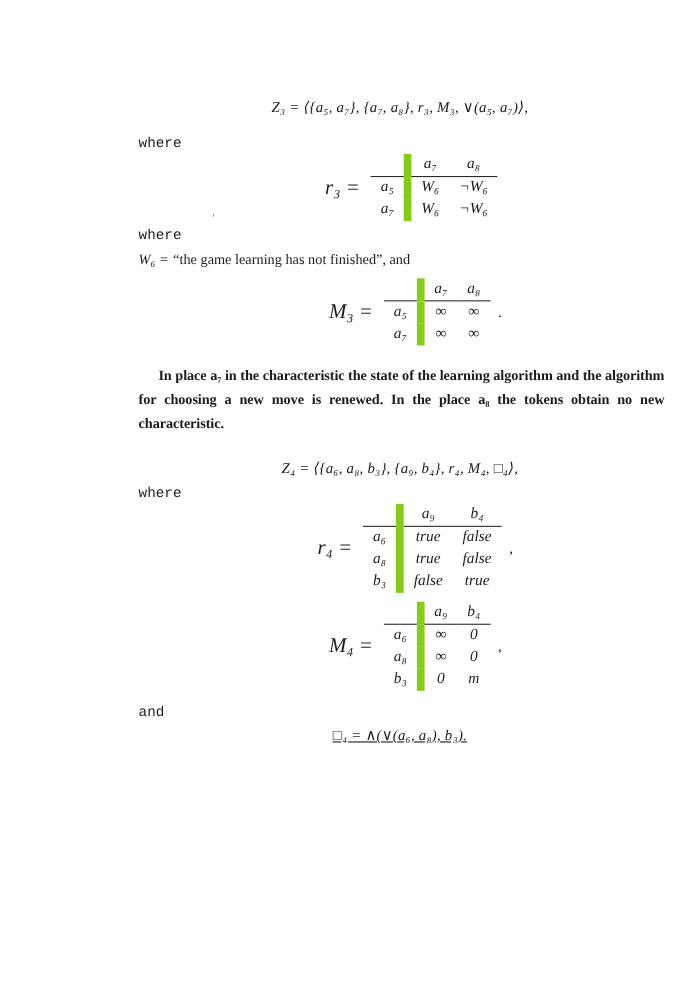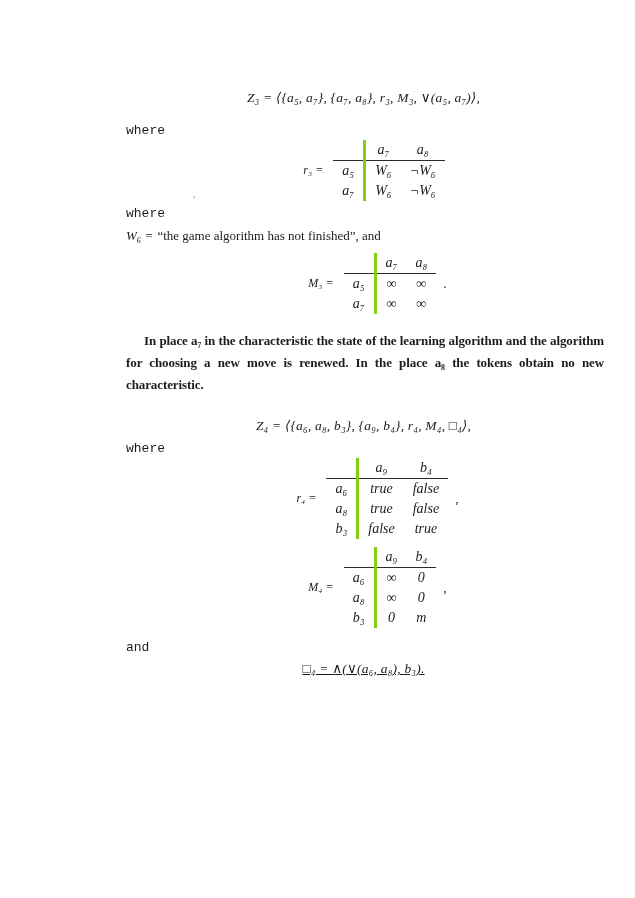--- a/index.html
+++ b/index.html
@@ -44,30 +44,30 @@
   .tblock {
     display: flex;
     justify-content: center;
     align-items: center;
     transform: translateX(14px);
   }
   #r3-block { margin-top: 0px; }
   #m3-block { margin-top: 8px; }
   #r4-block { margin-top: 0px; }
   #m4-block { margin-top: 8px; }
-  .tlabel { font-style: italic; font-size: 12px; margin-right: 10px; white-space: nowrap; }
+  .tlabel { font-style: italic; font-size: 19px; margin-right: 10px; white-space: nowrap; }
   .ttrail { font-size: 13.5px; margin-left: 7px; }
   .math-table { border-collapse: collapse; font-size: 14px; font-style: italic; }
   .math-table td {
     text-align: center;
     padding: 0 9px;
     height: 20px;
     line-height: 20px;
   }
-  .math-table td.rl { border-right: 3px solid #84cc16; }
+  .math-table td.rl { border-right: 7px solid #84cc16; }
   .math-table tr.hdr td { border-bottom: 1px solid #2b2b2b; }
   .para {
     margin-left: 80px;
     width: 478px;
     text-align: justify;
     text-indent: 18px;
     font-size: 13px;
     line-height: 22px;
     letter-spacing: -0.1px;
     font-weight: bold;
@@ -119,21 +119,21 @@
       </tr>
     </tbody>
       </table>
     <span class="ttrail"></span>
   </div>
 
   <div class="sideword" id="where-2">where</div>
   <span class="artifact">’</span>
 
   <div class="wline">
-    <span class="sym">W₆ =</span><span>“the game algorithm has not finished”, and</span>
+    <span class="sym">W₆ =</span><span>“the game learning has not finished”, and</span>
   </div>
 
   <div class="tblock" id="m3-block">
     <span class="tlabel">M₃ =</span>
     <table class="math-table">
       <tbody>
           <tr class="hdr">
         <td class="rl"></td>
         <td>a₇</td>
         <td>a₈</td>

